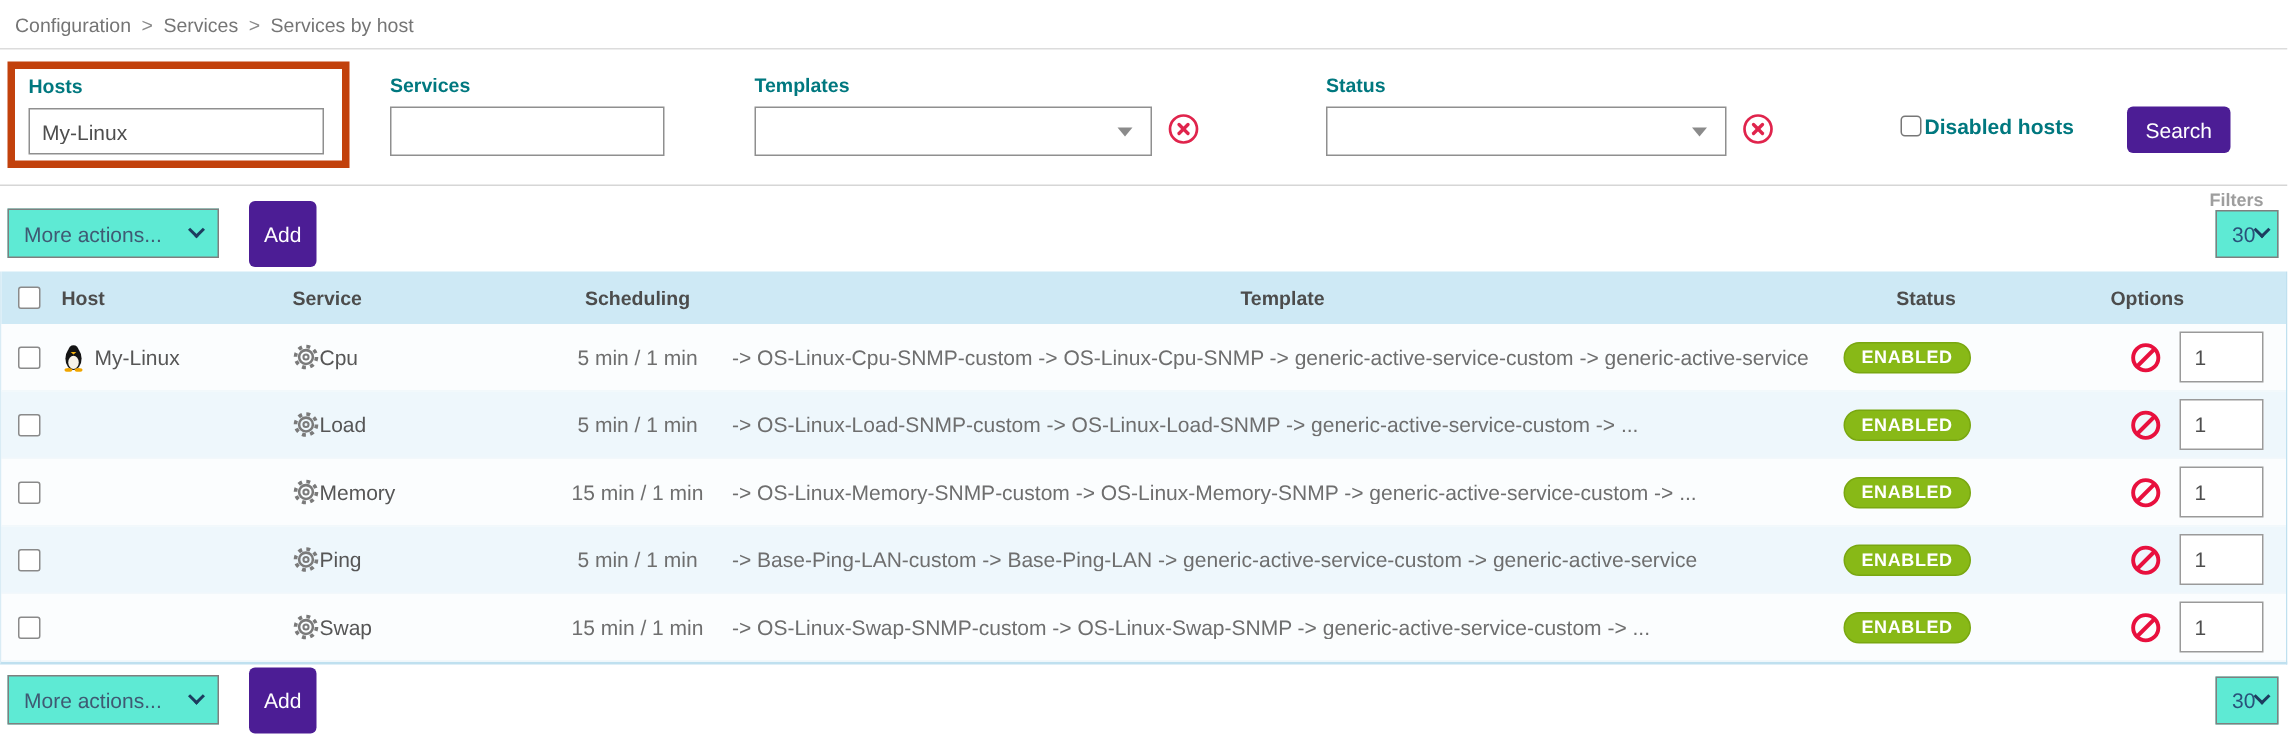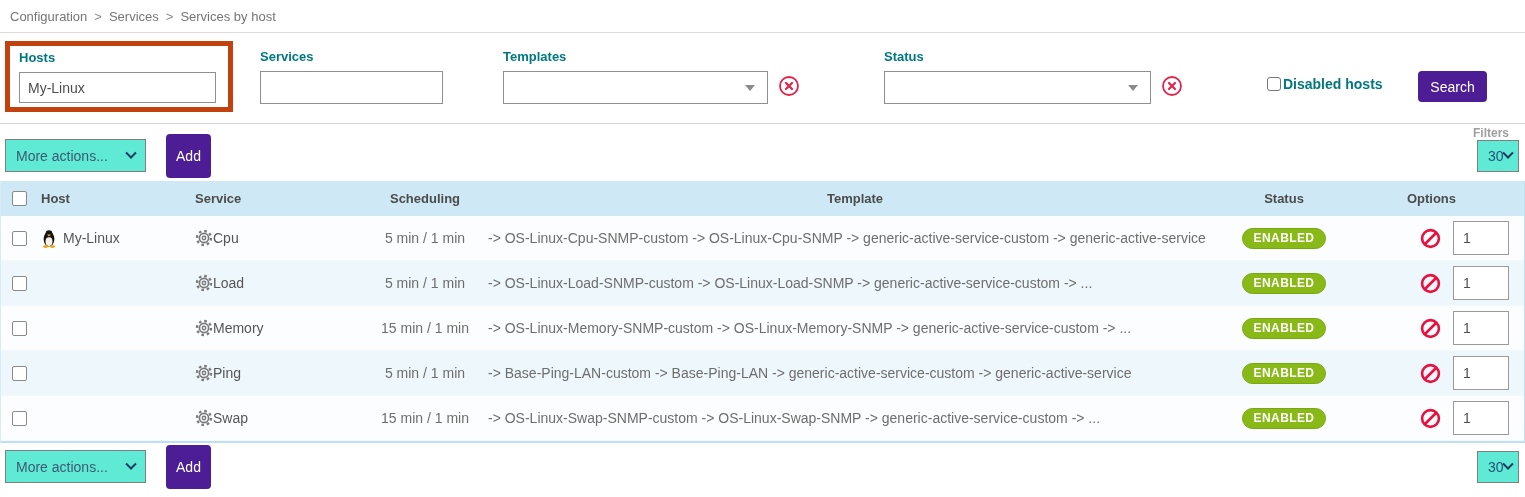--- a/index.html
+++ b/index.html
@@ -88,21 +88,21 @@
   .c-check { justify-content: center; }
   .checkbox {
     width: 15px; height: 15px; border: 1px solid #8a8a8a; border-radius: 2px;
     background: #fff; display: inline-block; cursor: pointer;
   }
   .c-host { padding-left: 4px; gap: 6px; }
   .host-link, .service-link { color: #565656; font-size: 14px; text-decoration: none; cursor: pointer; }
   .c-service { padding-left: 6px; gap: 0; }
   .c-sched { justify-content: center; color: #6e6e6e; font-size: 14px; }
   .c-template { padding-left: 7px; color: #6e6e6e; font-size: 14px; white-space: nowrap; overflow: hidden; }
-  .c-status { justify-content: center; }
+  .c-status { justify-content: flex-start; }
   .badge {
     background: #88b917; border: 1px solid #79a710; color: #fff; font-weight: bold; font-size: 12px;
     letter-spacing: .4px; border-radius: 11px; padding: 3px 11px 4px 11px; line-height: 1;
   }
   .c-options { justify-content: flex-end; gap: 12px; padding-right: 15px; }
   .opt-input {
     width: 56px; height: 34px; border: 1px solid #9a9a9a; background: #fff;
     font-family: "Liberation Sans", sans-serif; font-size: 14px; color: #4e4e4e;
     padding: 0 0 0 9px; outline: none;
   }

